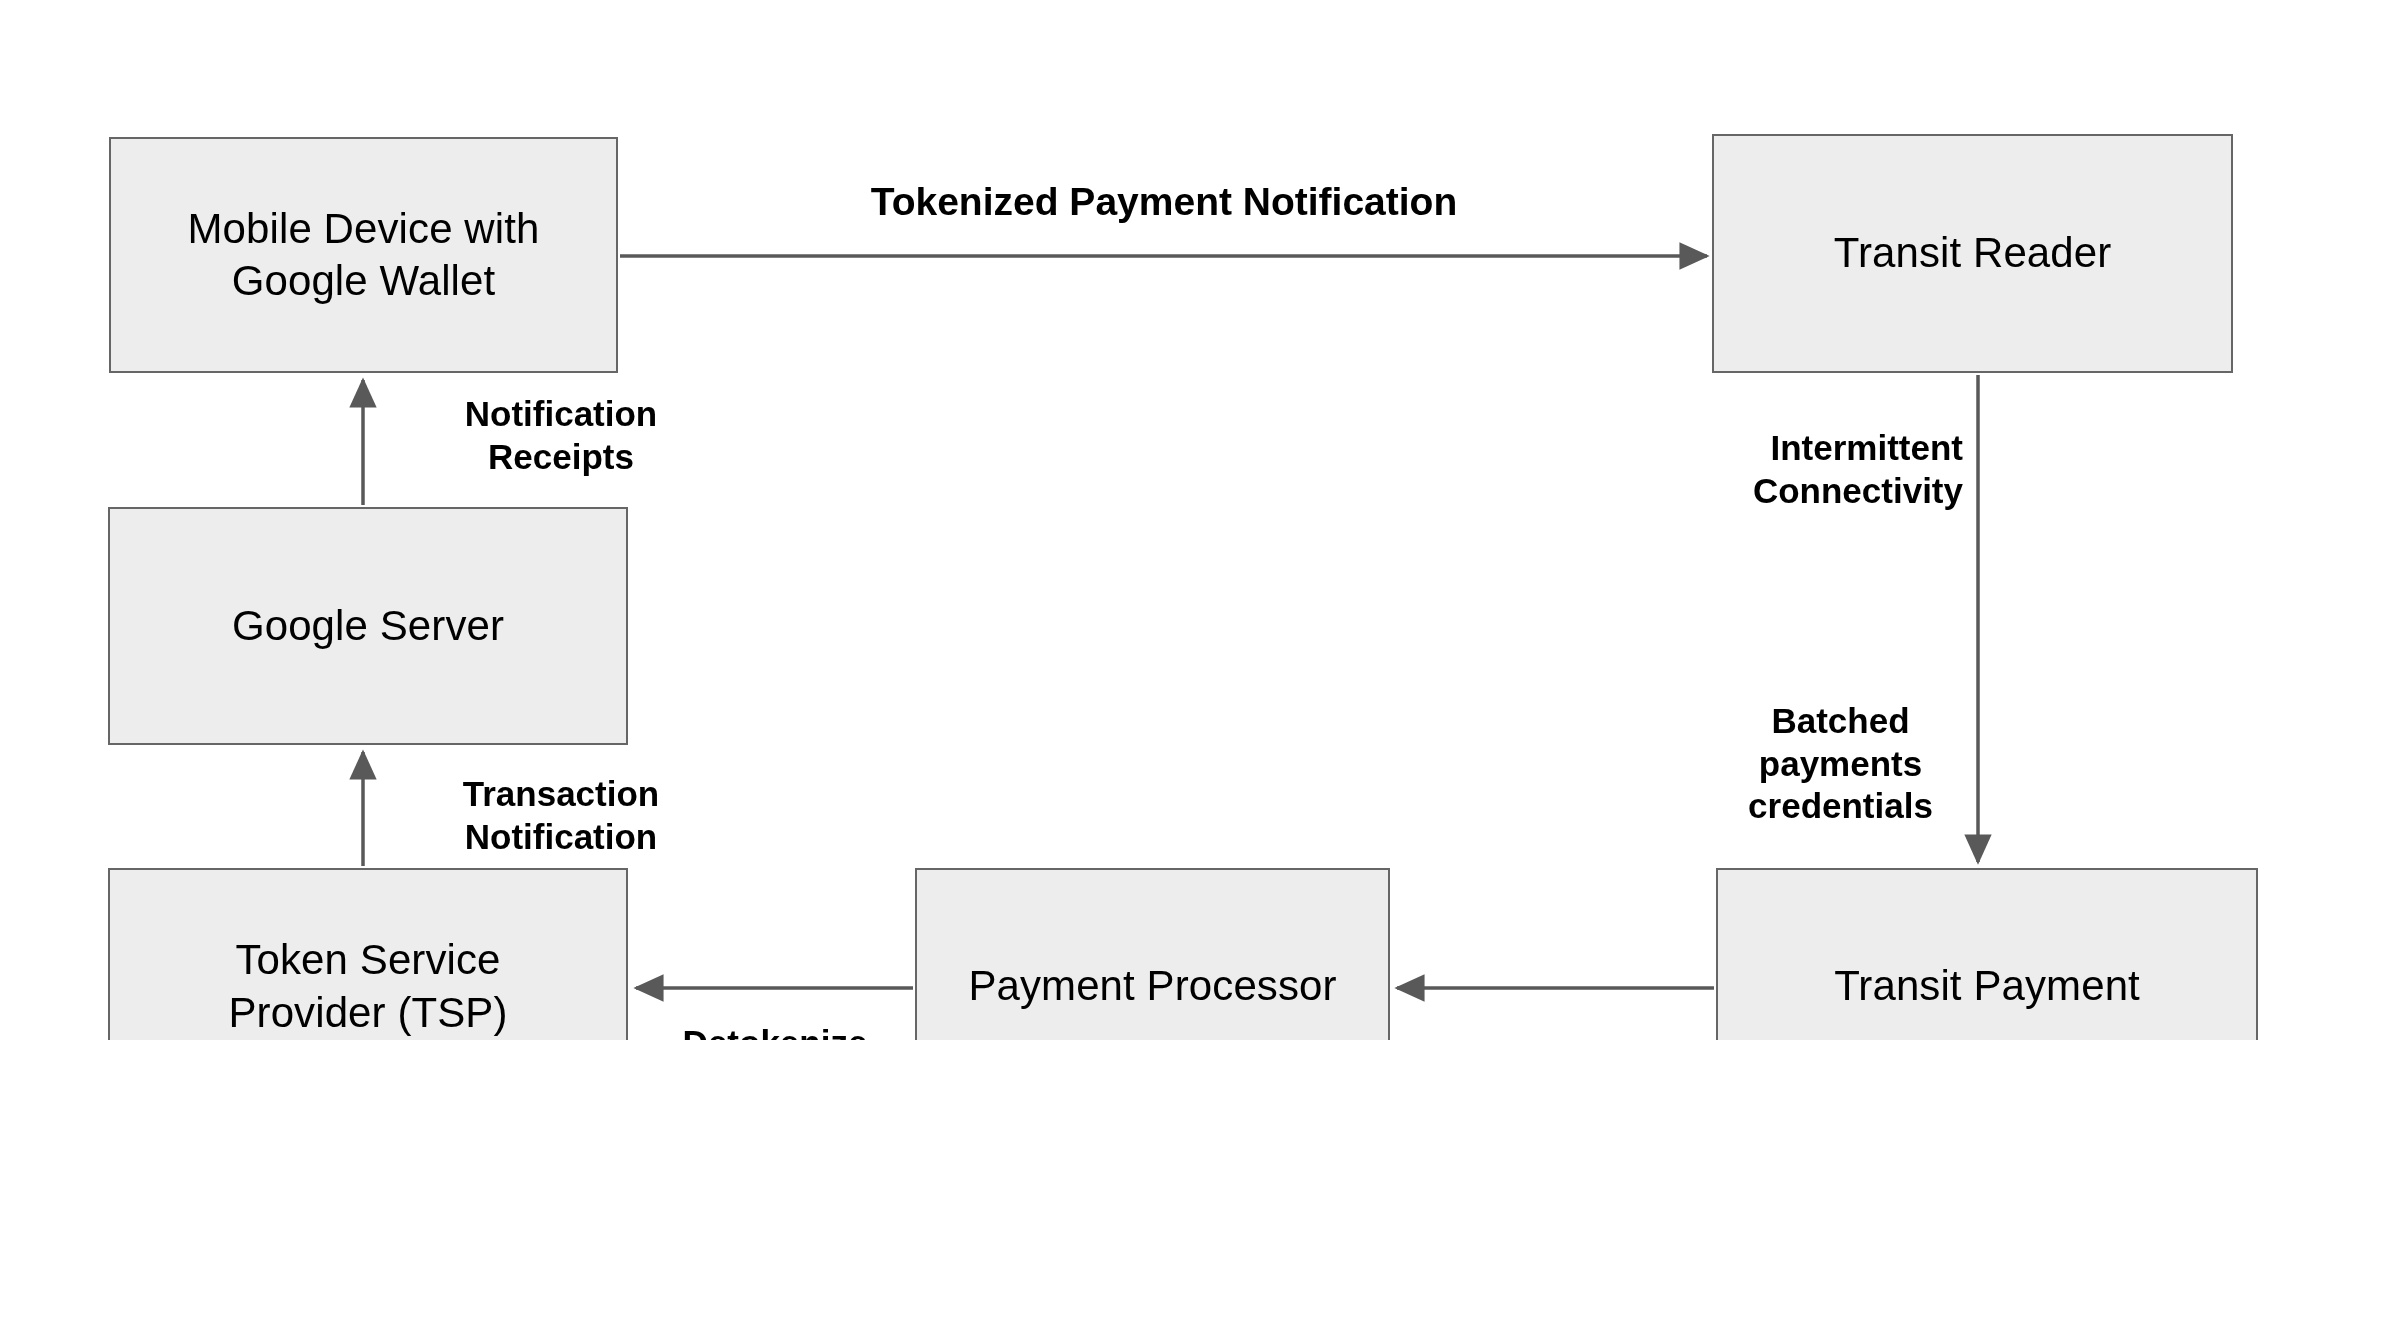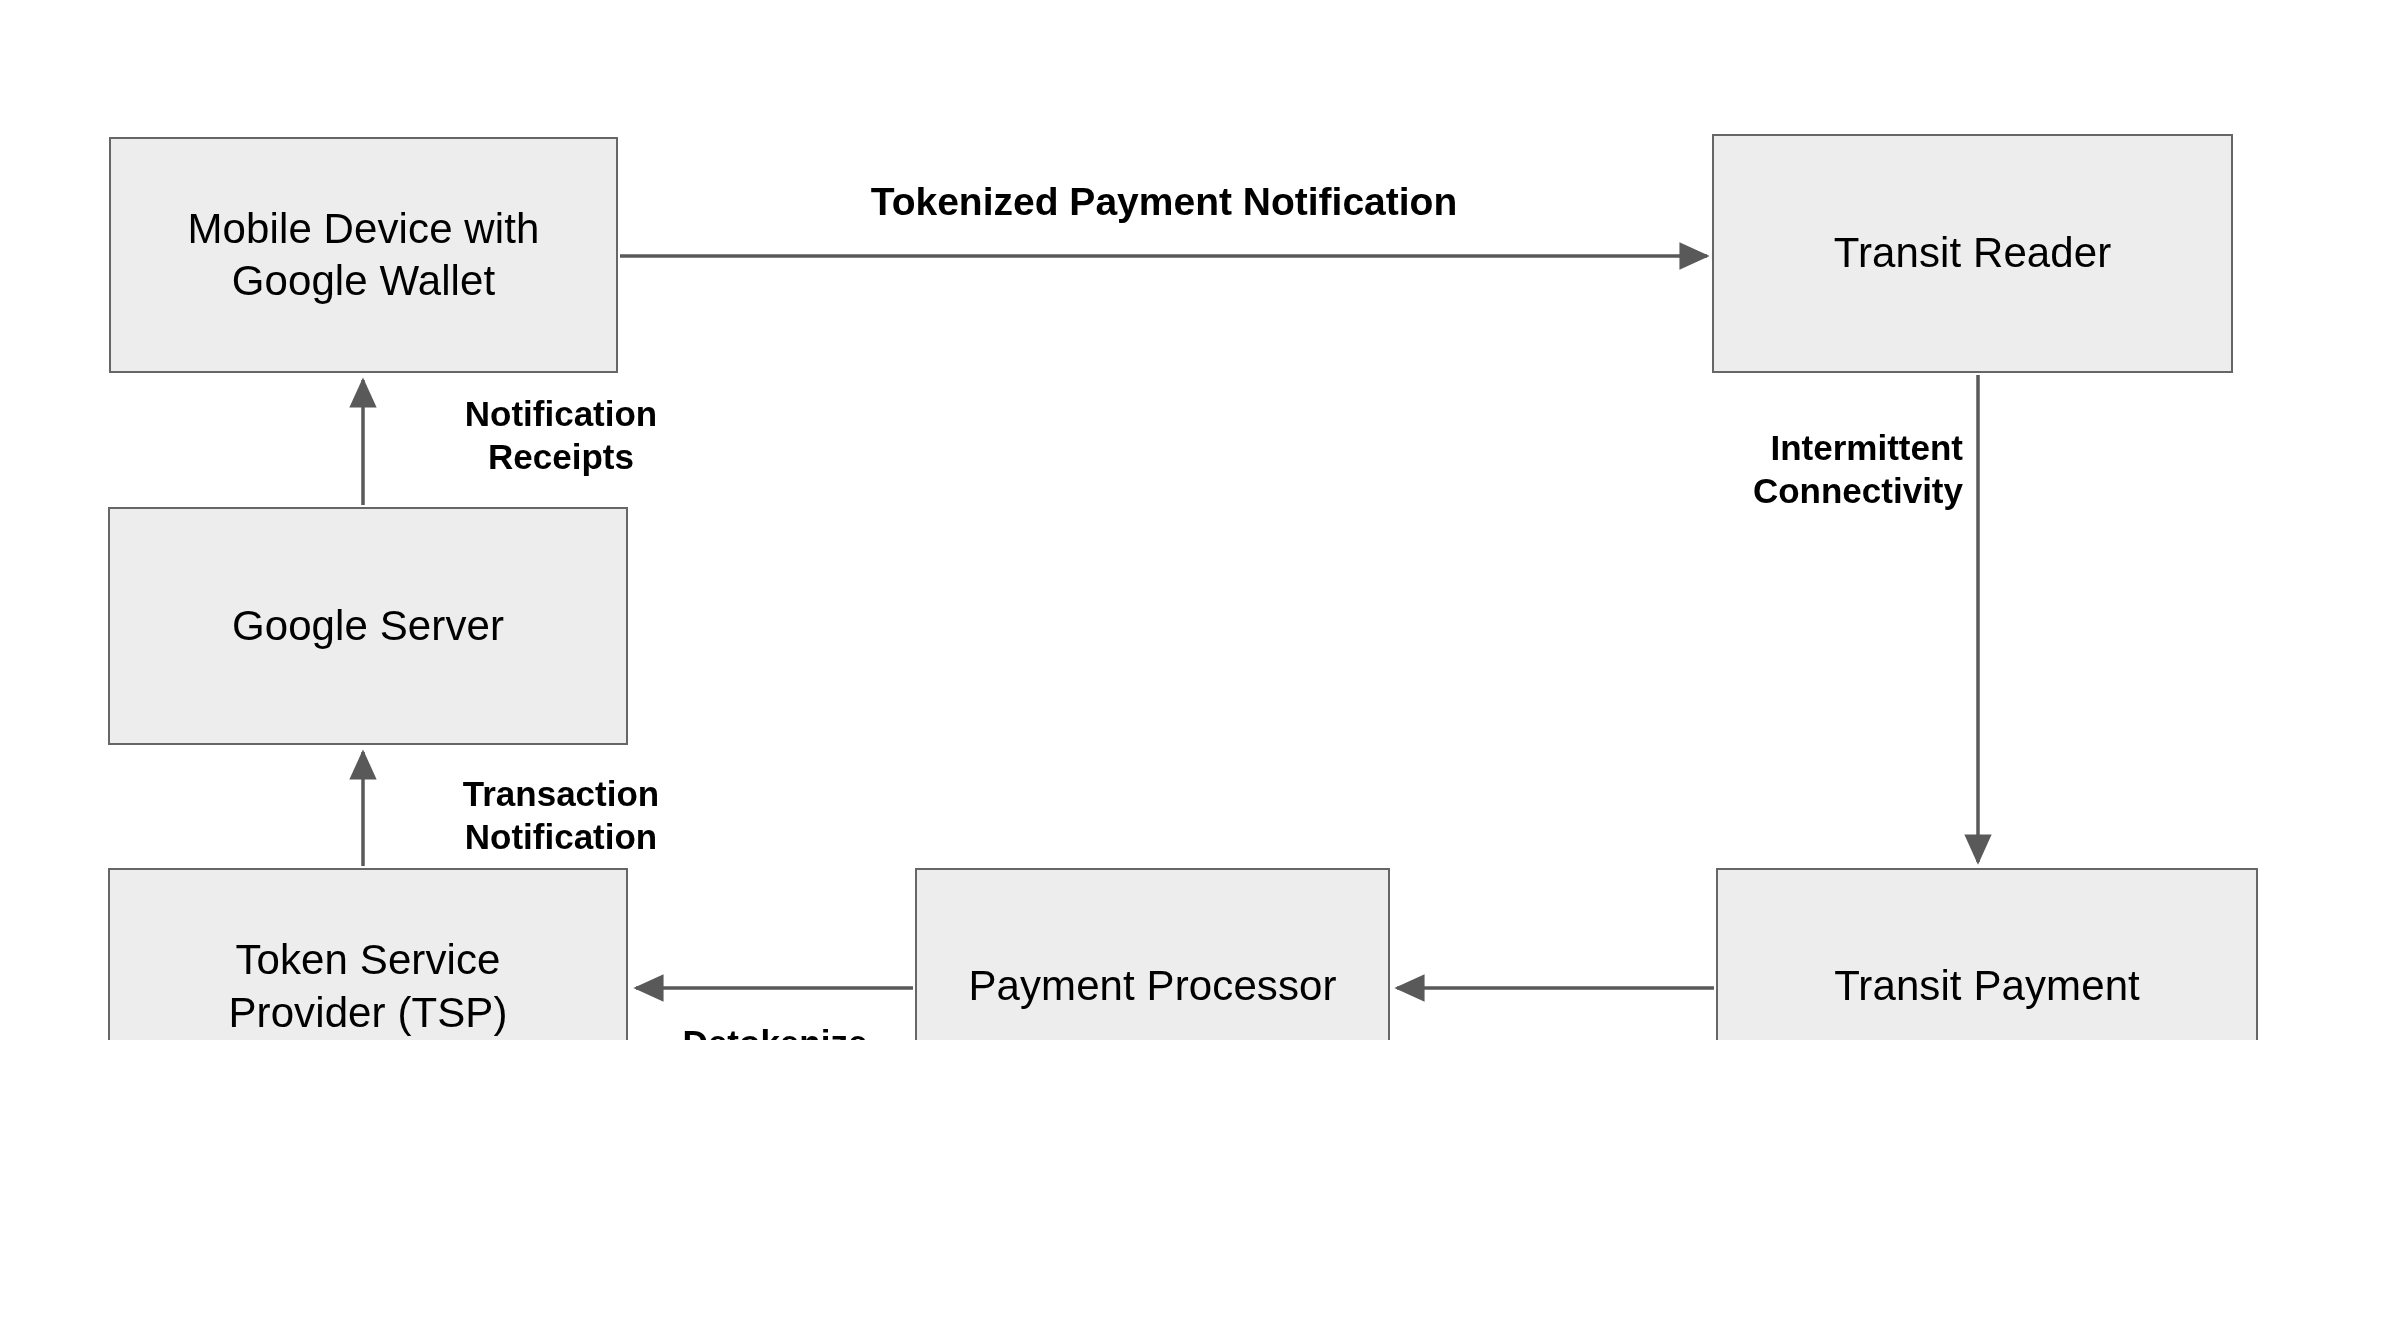--- a/index.html
+++ b/index.html
@@ -93,20 +93,23 @@
 
   <div class="node" style="left:915px; top:868px; width:475px; height:237px;">Payment Processor</div>
 
   <div class="node" style="left:1716px; top:868px; width:542px; height:237px;">Transit Payment</div>
 
   <div class="edge-label lbl-center lbl-big" style="left:766px; top:178px; width:796px;">Tokenized Payment Notification</div>
 
   <div class="edge-label lbl-right" style="left:1628px; top:395px; width:335px;margin-top:32px;">Intermittent
 Connectivity</div>
 
+  <div class="edge-label lbl-center" style="left:1718px; top:700px; width:245px;">Batched
+payments
+credentials</div>
 
 
   <div class="edge-label lbl-center" style="left:645px; top:1022px; width:260px;">Detokenize</div>
 
   <div class="edge-label lbl-left" style="left:396px; top:773px; width:330px;">Transaction
 Notification</div>
 
   <div class="edge-label lbl-left" style="left:396px; top:393px; width:330px;">Notification
 Receipts</div>
 

